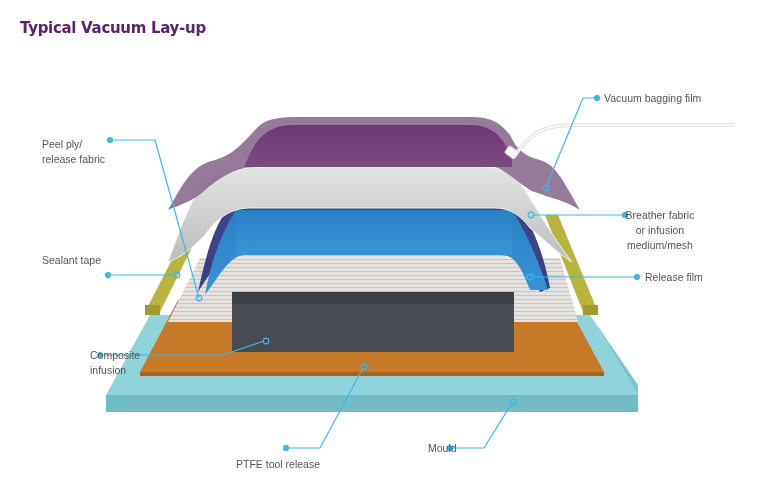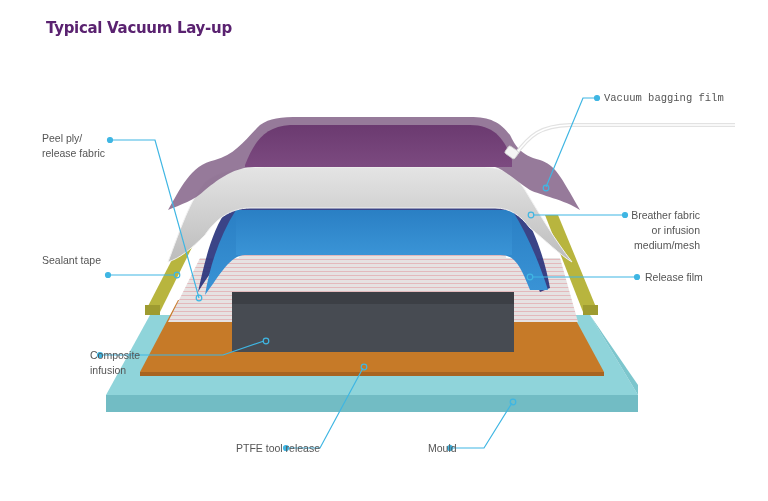--- a/index.html
+++ b/index.html
@@ -1,20 +1,20 @@
 <!DOCTYPE html>
 <html><head>
 <meta charset="utf-8">
 <style>
   html, body { margin:0; padding:0; background:#ffffff; }
   body { width:768px; height:501px; position:relative; overflow:hidden; font-family:"Liberation Sans", sans-serif; }
-  .title { position:absolute; left:20px; top:19px; font-family:"DejaVu Sans", sans-serif; font-weight:bold; font-size:15px; color:#5a2270; letter-spacing:-0.3px;margin-left:26px; }
+  .title { position:absolute; left:20px; top:19px; font-family:"DejaVu Sans", sans-serif; font-weight:bold; font-size:15px; color:#5a2270; letter-spacing:-0.3px; }
   svg.diagram { position:absolute; left:0; top:0; }
   .lbl { position:absolute; font-family:"Liberation Sans", sans-serif; font-size:10.5px; color:#555; line-height:15px; }
-  .right { text-align:right; }
+  .right { text-align:center; }
 </style>
 </head>
 <body>
 
 <div class="title">Typical Vacuum Lay-up</div>
 
 <svg class="diagram" width="768" height="501" viewBox="0 0 768 501">
   <defs>
     <linearGradient id="gBag" x1="0" y1="0" x2="0" y2="1">
       <stop offset="0" stop-color="#6b3a70"></stop>
@@ -112,37 +112,37 @@
     <polyline points="286,448 320,448 363,368"></polyline>
     <circle cx="286" cy="448" r="2.5" fill="#3fb6e3"></circle>
     <circle cx="364" cy="367" r="2.8" fill="none"></circle>
 
     <polyline points="450,448 484,448 512,403"></polyline>
     <circle cx="450" cy="448" r="2.5" fill="#3fb6e3"></circle>
     <circle cx="513" cy="402" r="2.8" fill="none"></circle>
   </g>
 </svg>
 
-<div class="lbl" style="left:604px; top:91px;font-family:Liberation Mono, monospace;">Vacuum bagging film</div>
+<div class="lbl" style="left:604px; top:91px;">Vacuum bagging film</div>
 
-<div class="lbl" style="left:42px; top:131px;">
+<div class="lbl" style="left:42px; top:137px;">
   <div>Peel ply/</div>
   <div>release fabric</div>
 </div>
 
 <div class="lbl right" style="left:620px; top:208px; width:80px;">
   <div>Breather fabric</div>
   <div>or infusion</div>
   <div>medium/mesh</div>
 </div>
 
 <div class="lbl" style="left:42px; top:253px;">Sealant tape</div>
 
 <div class="lbl" style="left:645px; top:270px;text-align:right;">Release film</div>
 
 <div class="lbl" style="left:42px; top:348px;margin-left:48px;">
   <div>Composite</div>
   <div>infusion</div>
 </div>
 
-<div class="lbl" style="left:196px; top:441px;padding-left:40px;">PTFE tool release</div>
+<div class="lbl" style="left:196px; top:457px;padding-left:40px;">PTFE tool release</div>
 
 <div class="lbl" style="left:428px; top:441px;">Mould</div>
 
 </body></html>

